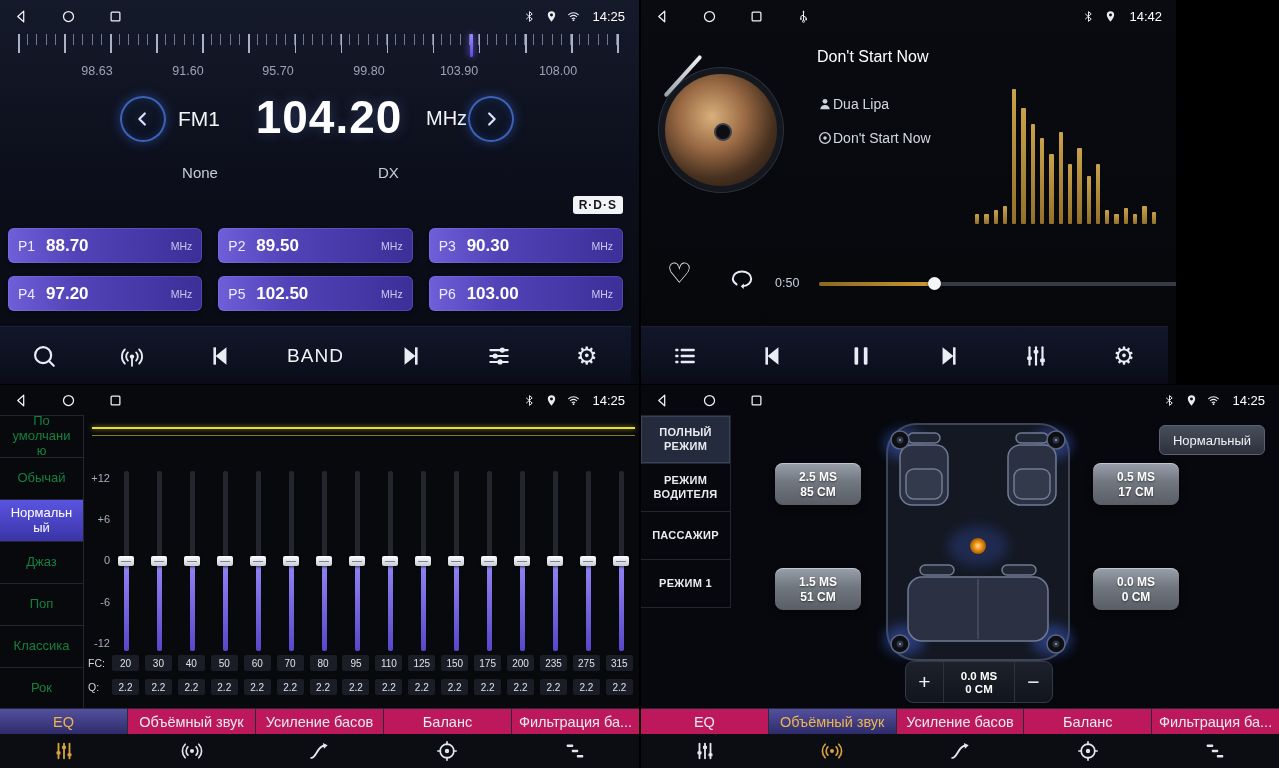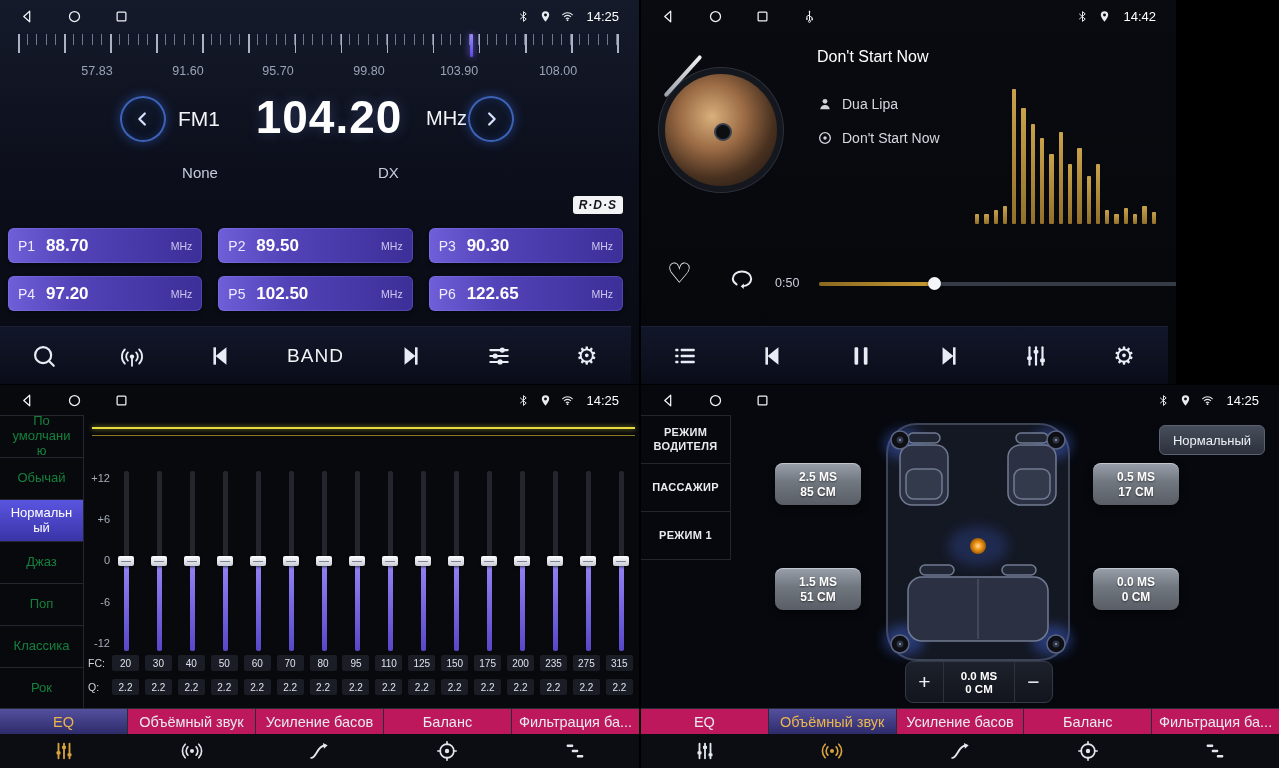--- a/index.html
+++ b/index.html
@@ -5,56 +5,56 @@
 *{margin:0;padding:0;box-sizing:border-box}
 html,body{background:#000}
 body{font-family:"Liberation Sans","DejaVu Sans",sans-serif}
 #screen{position:relative;width:1279px;height:768px;background:#000;overflow:hidden}
 .quad{position:absolute;overflow:hidden}
 #q-radio{left:0;top:0;width:639px;height:384px;background:linear-gradient(180deg,#151a2b 0%,#0c0f1b 45%,#080a12 100%)}
 #q-player{left:640px;top:0;width:536px;height:384px;background:linear-gradient(180deg,#090b10 0%,#05070b 100%);border-left:1px solid #000}
 #q-eq{left:0;top:384px;width:639px;height:384px;background:#08090d;border-top:1px solid #000}
 #q-field{left:640px;top:384px;width:639px;height:384px;background:#06080d;border-top:1px solid #000;border-left:1px solid #000}
 
-.statusbar{position:absolute;left:0;top:0;right:0;height:32px;display:flex;align-items:center;padding:0 20px;z-index:6}
+.statusbar{position:absolute;left:0;top:0;right:0;height:32px;display:flex;align-items:center;padding:0 14px;z-index:6}
 .nav{display:flex;align-items:center;gap:32px}
 .sic{width:15px;height:15px;color:#f0f2f6;display:block}
 .sys{margin-left:auto;display:flex;align-items:center;gap:9px}
 .sys .sic{width:13px;height:13px;color:#e8ebf0}
 .time{font-size:13px;color:#fff;margin-left:3px}
 
 .ruler{position:absolute;left:18px;top:34px;width:604px;height:24px}
 .t-small{position:absolute;left:0;top:0;right:0;height:11px;background:repeating-linear-gradient(90deg,#6f7890 0 1px,transparent 1px 9.2px)}
 .t-big{position:absolute;left:0;top:0;right:0;height:19px;background:repeating-linear-gradient(90deg,#aab3c6 0 1.5px,transparent 1.5px 46.1px)}
 .marker{position:absolute;left:452px;top:0;width:3px;height:23px;border-radius:1px;background:linear-gradient(180deg,#9b8cff,#5a48e0);box-shadow:0 0 7px #7a66ff}
 .scale-label{position:absolute;top:64px;width:56px;text-align:center;font-size:12.5px;color:#9aa3b8}
 .chev{position:absolute;width:46px;height:46px;border-radius:50%;background:radial-gradient(circle at 50% 40%,#121a2c,#0a0f1d 70%);border:2px solid rgba(74,120,224,.8);box-shadow:0 0 12px rgba(58,110,230,.45),inset 0 0 10px rgba(58,110,230,.3);display:flex;align-items:center;justify-content:center}
 .chev svg{width:22px;height:22px;color:#d7e3ff}
 .bandlbl{position:absolute;left:178px;top:107px;font-size:21px;color:#f2f4f8}
 .bigfreq{position:absolute;left:236px;top:90px;width:186px;text-align:center;font-size:46px;font-weight:bold;color:#fff;letter-spacing:1px;text-shadow:0 0 14px rgba(130,160,255,.25)}
 .unitlbl{position:absolute;left:426px;top:107px;font-size:20px;color:#f2f4f8}
 .substereo{position:absolute;left:168px;top:164px;width:64px;text-align:center;font-size:15px;color:#c6ccda}
 .subdx{position:absolute;left:378px;top:164px;font-size:15px;color:#c6ccda}
-.rds{position:absolute;right:16px;top:196px;background:#f2f3f5;color:#14161c;font-weight:bold;font-style:italic;font-size:12px;padding:2px 6px;border-radius:3px;letter-spacing:1px}
+.rds{position:absolute;right:16px;top:196px;background:#f2f3f5;color:#14161c;font-weight:bold;font-size:12px;padding:2px 6px;border-radius:3px;letter-spacing:1px}
 .presets{position:absolute;left:8px;right:16px;top:228px;display:grid;grid-template-columns:1fr 1fr 1fr;gap:13px 16px}
 .preset{height:35px;border-radius:6px;display:flex;align-items:center;padding:0 10px;background:linear-gradient(90deg,#6f5fd8 0%,#5243b8 35%,#3c2f98 100%);box-shadow:inset 0 0 0 1px rgba(150,140,255,.25),0 2px 4px rgba(0,0,0,.4)}
 .pname{font-size:14px;color:#eceafe;width:28px}
 .pfreq{flex:1;text-align:left;font-size:17px;font-weight:bold;color:#fff}
 .punit{font-size:10.5px;color:#cdc6f0}
 .toolbar{position:absolute;left:0;right:8px;bottom:0;height:58px;background:linear-gradient(180deg,#12162a,#0a0d18);border-top:1px solid #1d2136;display:flex;align-items:center;justify-content:space-around}
 .tbtn{display:flex;align-items:center;justify-content:center;min-width:44px;height:44px;color:#e8ecf4}
 .tbtn svg{width:26px;height:26px}
 .tbtn.band{font-size:19px;letter-spacing:1px;color:#f2f4f8}
 .gearglyph{font-size:24px;color:#e8ecf4;line-height:1}
 
 .album{position:absolute;left:24px;top:74px;width:112px;height:112px;border-radius:50%;background:radial-gradient(circle at 42% 38%,#d9b07c 0%,#9a6a44 35%,#47301f 65%,#191210 100%);box-shadow:0 0 0 6px #14171e,0 0 0 7px #2b303b}
 .album::after{content:"";position:absolute;left:44%;top:44%;width:14px;height:14px;border-radius:50%;background:#0c0e12;border:2px solid #3a3f4a}
 .needle{position:absolute;left:58px;top:56px;width:4px;height:54px;border-radius:2px;background:linear-gradient(180deg,#f2f3f5,#9aa0a8);transform:rotate(42deg);transform-origin:top center}
 .trk-title{position:absolute;left:176px;top:48px;font-size:16px;color:#fff}
-.meta{position:absolute;display:flex;align-items:center;gap:9px;color:#d4d8e0;font-size:14px}
+.meta{position:absolute;display:flex;align-items:center;color:#d4d8e0;font-size:14px}
 .meta svg{width:16px;height:16px;color:#cfd4dd}
 .spectrum{position:absolute;left:334px;right:20px;top:76px;height:148px;display:flex;align-items:flex-end;gap:5px}
 .sbar{width:9px;border-radius:1px;background:linear-gradient(180deg,#c9a24a,#93702a)}
 .heart{position:absolute;left:26px;top:260px;font-size:28px;color:#f2f4f8;line-height:1}
 .rpt{position:absolute;left:88px;top:266px;width:26px;height:26px;color:#e8ecf4}
 .ptime{position:absolute;top:276px;font-size:12.5px;color:#c9cedb}
 .progress{position:absolute;left:178px;top:275px;width:410px;height:16px}
 .ptrack{position:absolute;left:0;right:0;top:7px;height:4px;border-radius:2px;background:#363c46}
 .pfill{position:absolute;left:0;top:7px;height:4px;border-radius:2px;background:linear-gradient(90deg,#8a6820,#c99a35)}
 .pknob{position:absolute;top:2px;width:13px;height:13px;border-radius:50%;background:#f4f6f9;box-shadow:0 1px 3px rgba(0,0,0,.6)}
@@ -275,21 +275,21 @@
           </svg>
         <span class="time">14:25</span>
       </div>
     </div>
 
     <div class="ruler">
       <div class="t-small"></div>
       <div class="t-big"></div>
       <div class="marker"></div>
     </div>
-    <span class="scale-label" style="left:69px">57.83</span>
+    <span class="scale-label" style="left:69px">98.63</span>
     <span class="scale-label" style="left:160px">91.60</span>
     <span class="scale-label" style="left:250px">95.70</span>
     <span class="scale-label" style="left:341px">99.80</span>
     <span class="scale-label" style="left:431px">103.90</span>
     <span class="scale-label" style="left:530px">108.00</span>
 
     <div class="chev" style="left:120px;top:96px">
       <svg>
           <use href="#i-chev-left"></use>
         </svg>
@@ -327,21 +327,21 @@
         <span class="pfreq">97.20</span>
         <span class="punit">MHz</span>
       </div>
       <div class="preset">
         <span class="pname">P5</span>
         <span class="pfreq">102.50</span>
         <span class="punit">MHz</span>
       </div>
       <div class="preset">
         <span class="pname">P6</span>
-        <span class="pfreq">122.65</span>
+        <span class="pfreq">103.00</span>
         <span class="punit">MHz</span>
       </div>
     </div>
 
     <div class="toolbar">
       <div class="tbtn">
           <svg>
             <use href="#i-search"></use>
           </svg>
         </div>
@@ -728,20 +728,21 @@
             <use href="#i-loc"></use>
           </svg>
         <svg class="sic">
             <use href="#i-wifi"></use>
           </svg>
         <span class="time">14:25</span>
       </div>
     </div>
 
     <div class="modes">
+      <div class="mode active">ПОЛНЫЙ РЕЖИМ</div>
       <div class="mode">РЕЖИМ ВОДИТЕЛЯ</div>
       <div class="mode">ПАССАЖИР</div>
       <div class="mode">РЕЖИМ 1</div>
     </div>
 
     <div class="normal-btn">Нормальный</div>
 
     <svg class="car" viewBox="0 0 202 246">
       <defs>
         <filter id="carblur" x="-50%" y="-50%" width="200%" height="200%">

